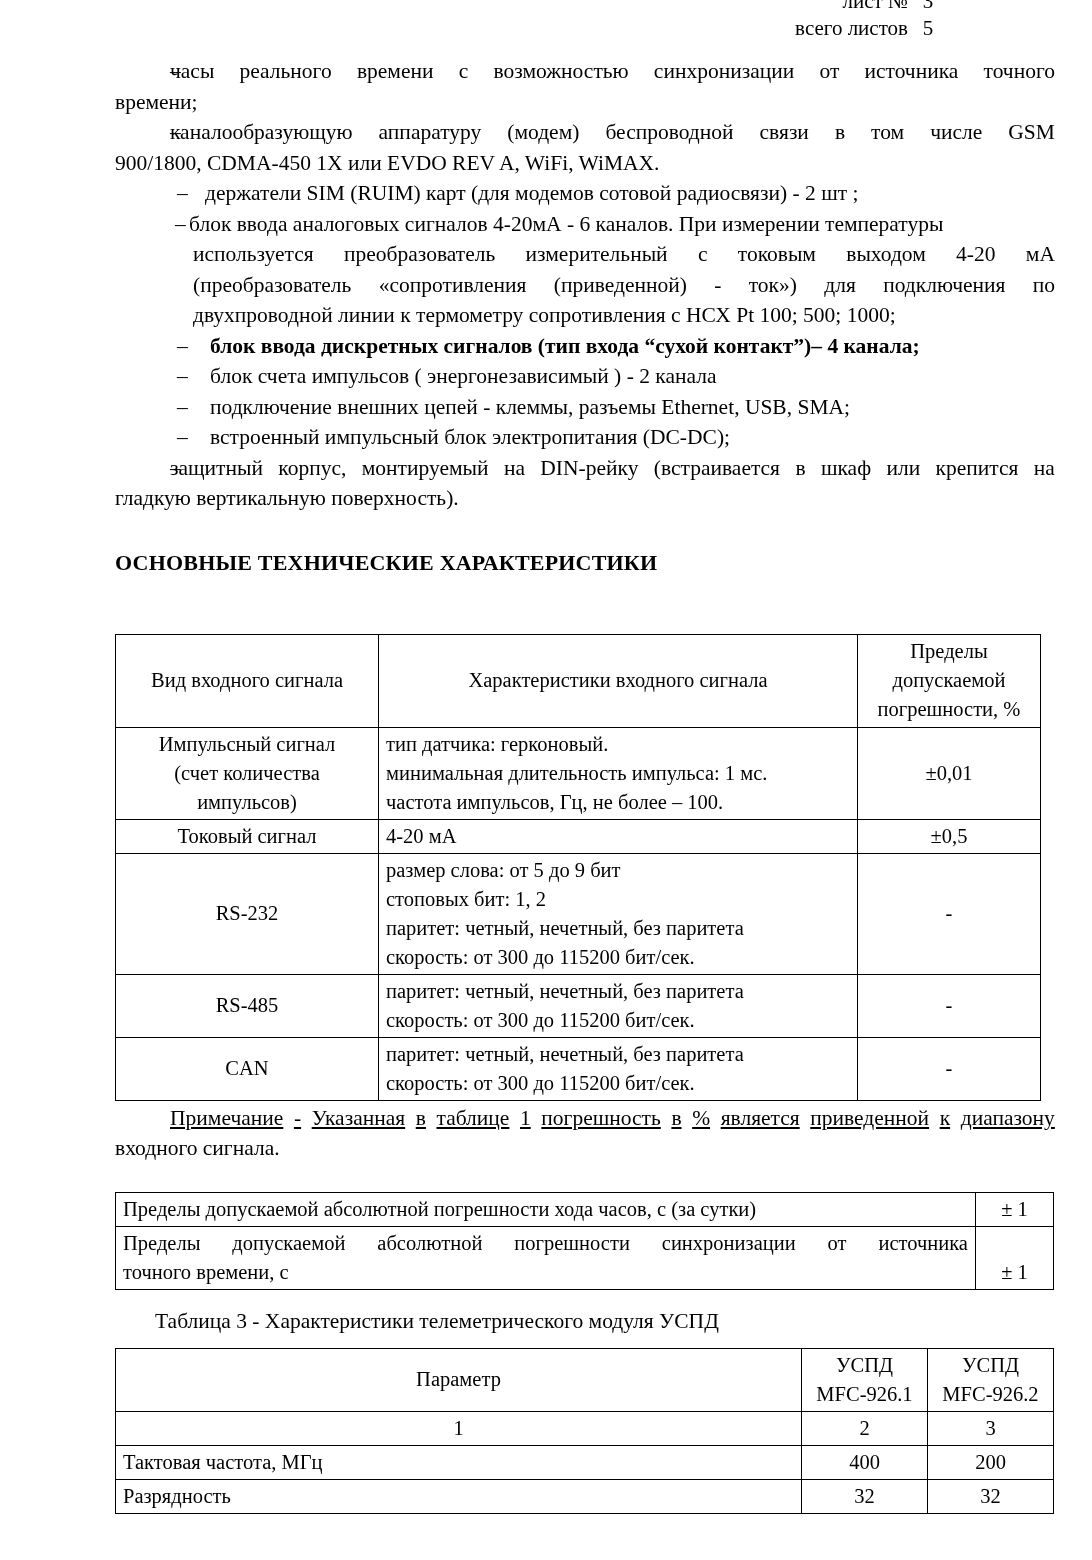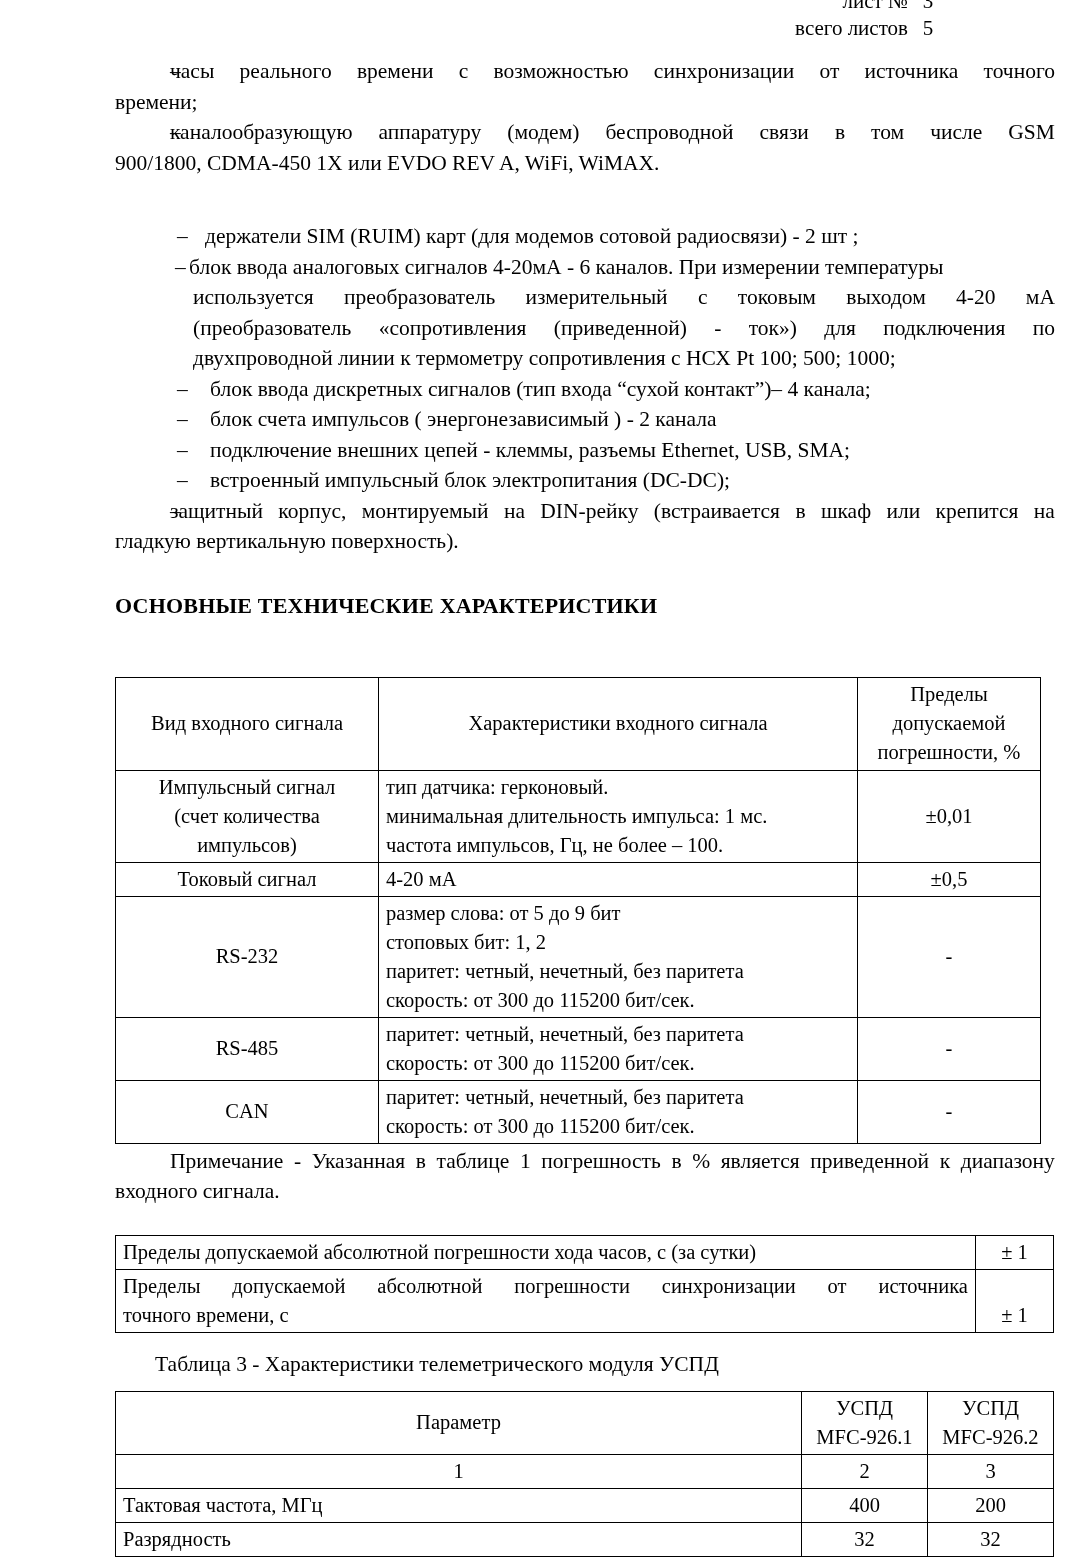--- a/index.html
+++ b/index.html
@@ -159,21 +159,21 @@
         <span>в</span>
         <span>том</span>
         <span>числе</span>
         <span>GSM</span>
       </span>
       <span class="line">900/1800, CDMA-450 1X или EVDO REV A, WiFi, WiMAX.</span>
     </div>
 
     <div class="bul bul-flat">
       <span class="dash" style="left:62px;">–</span>
-      <span class="line" style="padding-left:90px;margin-top:43px;">держатели SIM (RUIM) карт (для модемов сотовой радиосвязи) - 2 шт ;</span>
+      <span class="line" style="padding-left:90px;">держатели SIM (RUIM) карт (для модемов сотовой радиосвязи) - 2 шт ;</span>
     </div>
 
     <div class="bul" style="padding-left:78px;">
       <span class="dash" style="left:60px;">–</span>
       <span class="line" style="margin-left:-4px;">блок ввода аналоговых сигналов 4-20мА - 6 каналов. При измерении температуры</span>
       <span class="line j">
         <span>используется</span>
         <span>преобразователь</span>
         <span>измерительный</span>
         <span>с</span>
@@ -190,21 +190,21 @@
         <span>ток»)</span>
         <span>для</span>
         <span>подключения</span>
         <span>по</span>
       </span>
       <span class="line">двухпроводной линии к термометру сопротивления с НСХ Pt 100; 500; 1000;</span>
     </div>
 
     <div class="bul bul-flat">
       <span class="dash" style="left:62px;">–</span>
-      <span class="line" style="padding-left:95px;">блок ввода дискретных сигналов (тип входа “сухой контакт”)– 4 канала;</span>
+      <span class="line" style="padding-left:95px;font-weight:bold;">блок ввода дискретных сигналов (тип входа “сухой контакт”)– 4 канала;</span>
     </div>
     <div class="bul bul-flat">
       <span class="dash" style="left:62px;">–</span>
       <span class="line" style="padding-left:95px;">блок счета импульсов ( энергонезависимый ) - 2 канала</span>
     </div>
     <div class="bul bul-flat">
       <span class="dash" style="left:62px;">–</span>
       <span class="line" style="padding-left:95px;">подключение внешних цепей - клеммы, разъемы Ethernet, USB, SMA;</span>
     </div>
     <div class="bul bul-flat">
@@ -308,21 +308,21 @@
           <td class="t-left cell-lines">
             <span>паритет: четный, нечетный, без паритета</span>
             <span>скорость: от 300 до 115200 бит/сек.</span>
           </td>
           <td class="t-center">-</td>
         </tr>
       </tbody>
     </table>
 
     <div class="bul bul-flat" style="margin-top:2px;">
-      <span class="line j" style="padding-left:55px;">
+      <span class="line j" style="padding-left:55px;text-decoration:underline;">
         <span>Примечание</span>
         <span>-</span>
         <span>Указанная</span>
         <span>в</span>
         <span>таблице</span>
         <span>1</span>
         <span>погрешность</span>
         <span>в</span>
         <span>%</span>
         <span>является</span>

